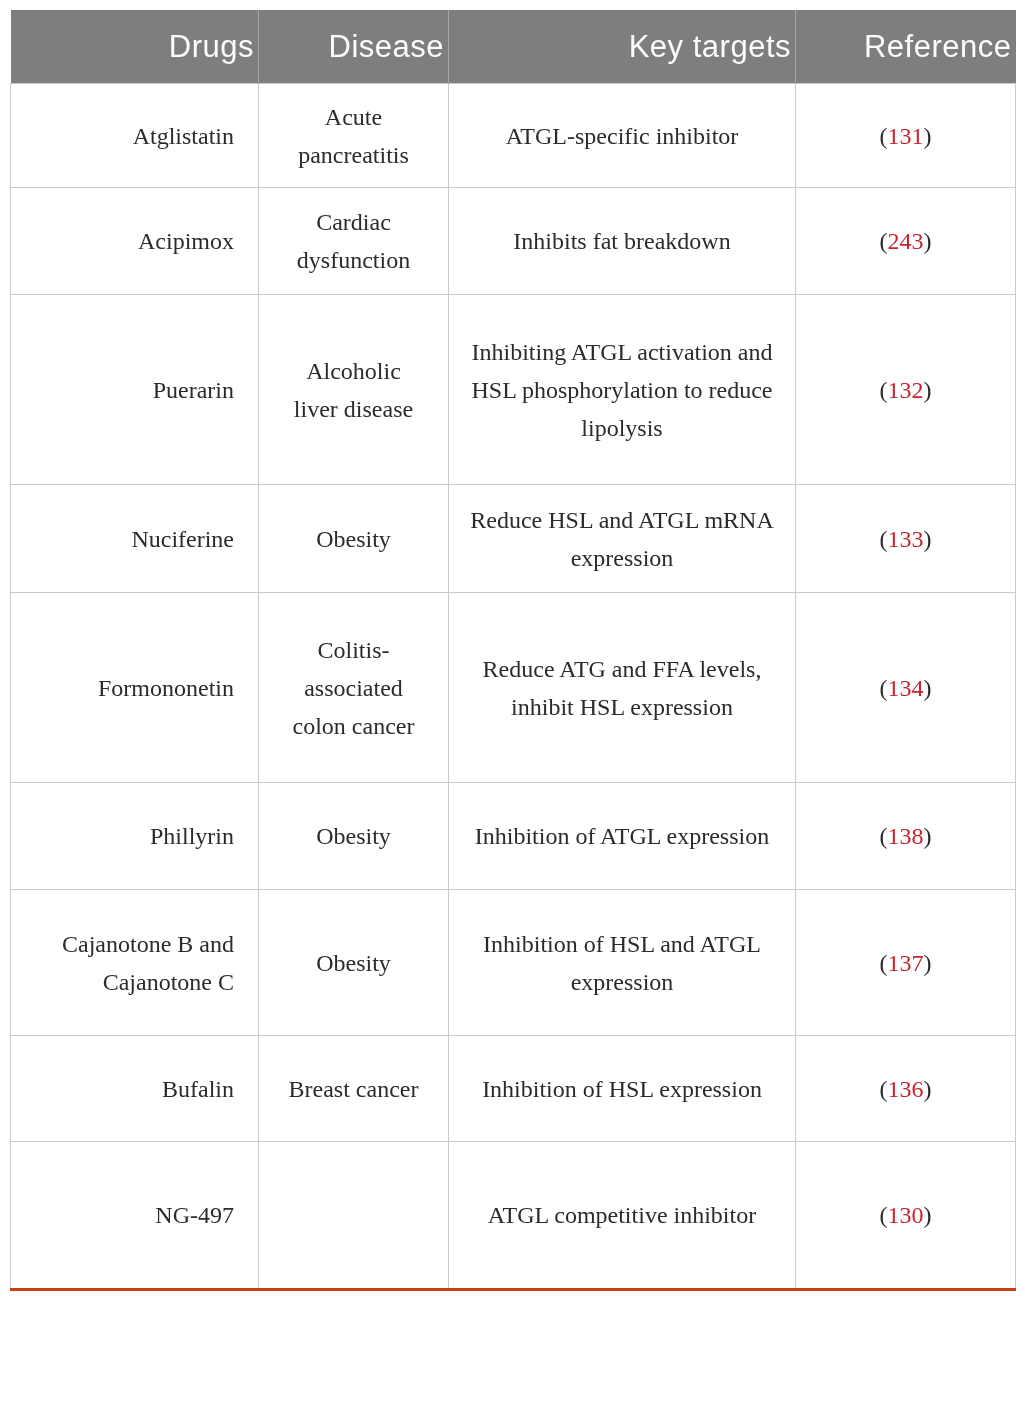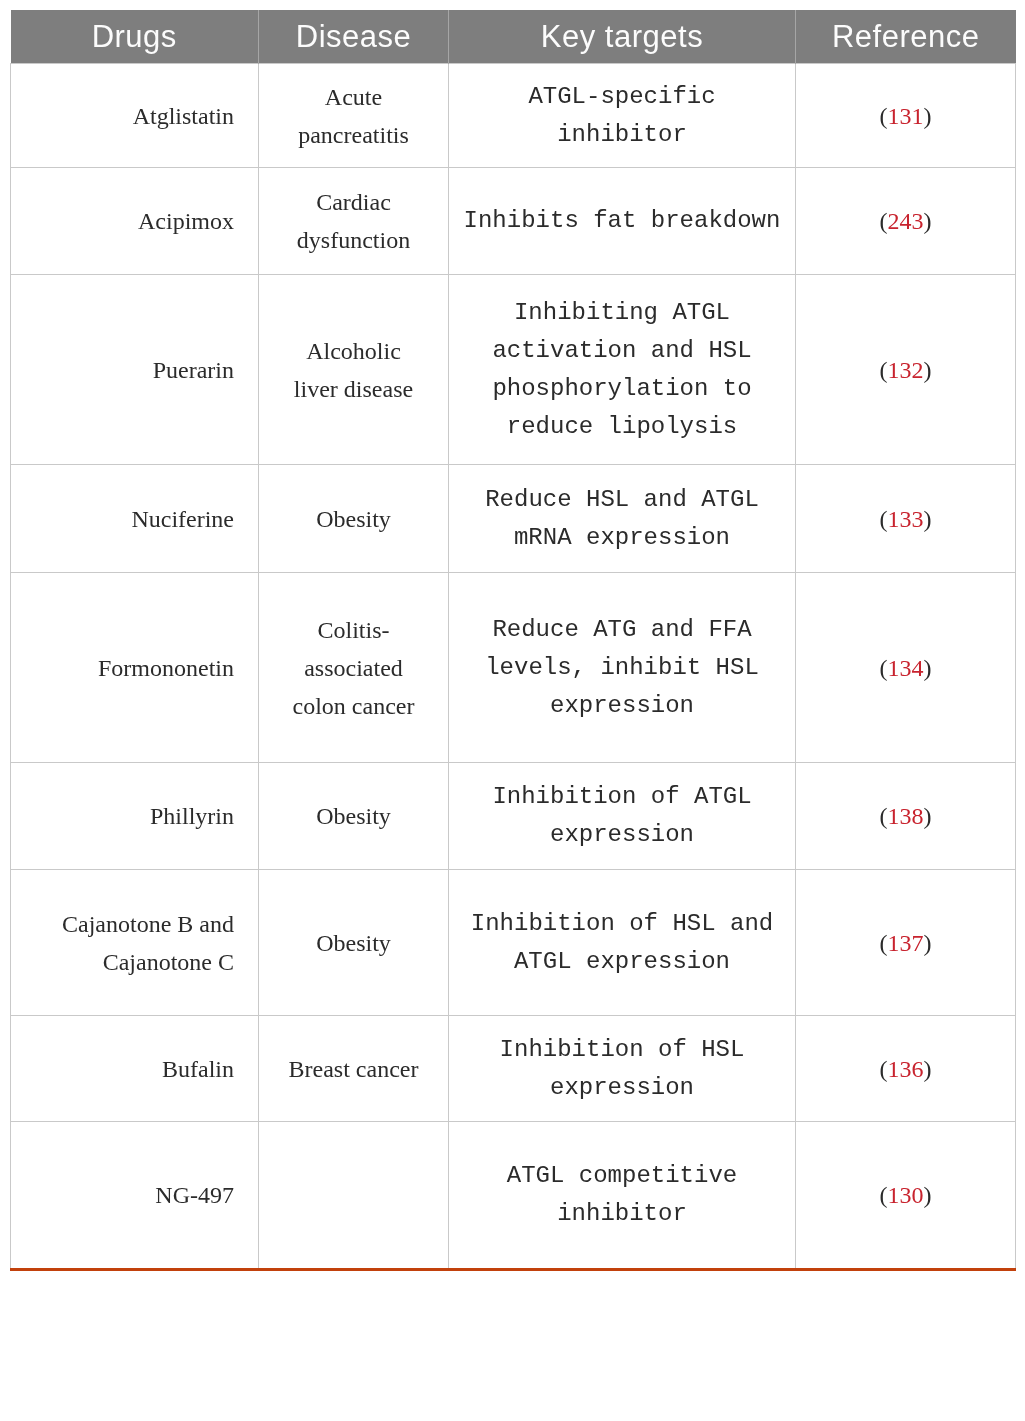--- a/index.html
+++ b/index.html
@@ -26,22 +26,22 @@
   col.c-reference { width: 220px; }
 
   
   thead th {
     background: #7e7e7e;
     color: #fcfcfc;
     font-family: "Liberation Sans", sans-serif;
     font-size: 31px;
     font-weight: 500;
     letter-spacing: 0.5px;
-    height: 53px;
-    text-align: center;
+    height: 73px;
+    text-align: right;
     vertical-align: middle;
     border-left: 1px solid #a6a6a6;
     padding: 0 4px;
   }
   thead th:first-child { border-left: none; }
 
   
   tbody td {
     border: 1px solid #c9c9c9;
     background: #ffffff;
@@ -49,21 +49,21 @@
     vertical-align: middle;
     font-family: "Liberation Serif", serif;
     font-size: 24px;
     line-height: 38px;
     color: #2b2b2b;
   }
   tbody tr:last-child td { border-bottom: 3px solid #c2410c; }
 
   td.cell-drug      { padding: 6px 24px; text-align: right; }
   td.cell-disease   { padding: 6px 28px; margin-top: 48px; }
-  td.cell-targets   { padding: 6px 10px; font-family: Liberation Mono, monospace; }
+  td.cell-targets   { padding: 6px 10px; }
   td.cell-reference { padding: 10px 10px; }
 
   
   tbody tr:nth-child(1)  { height: 104px; }
   tbody tr:nth-child(2)  { height: 107px; }
   tbody tr:nth-child(3)  { height: 190px; }
   tbody tr:nth-child(4)  { height: 108px; }
   tbody tr:nth-child(5)  { height: 190px; }
   tbody tr:nth-child(6)  { height: 107px; }
   tbody tr:nth-child(7)  { height: 146px; }

